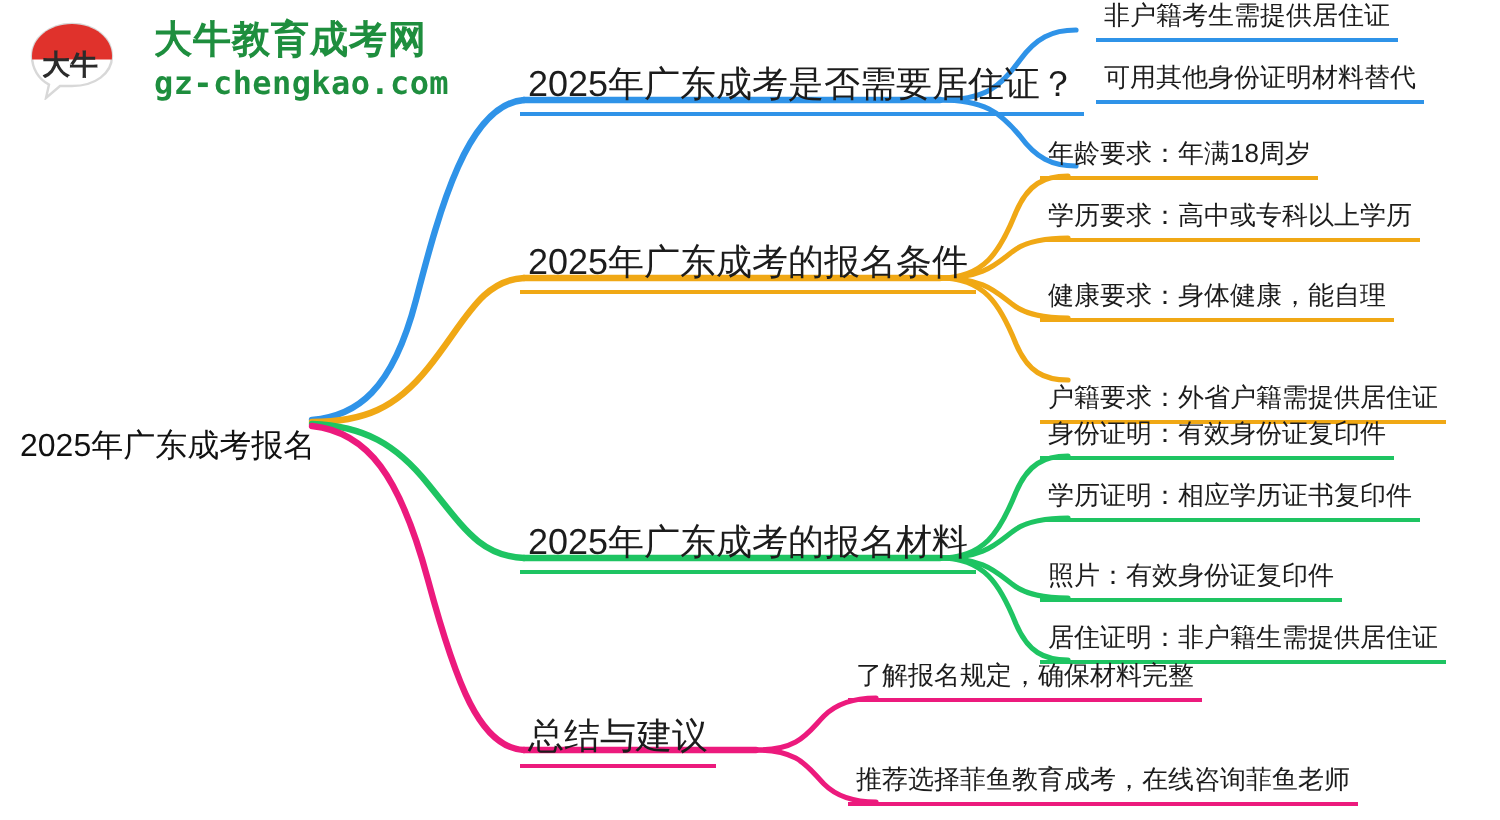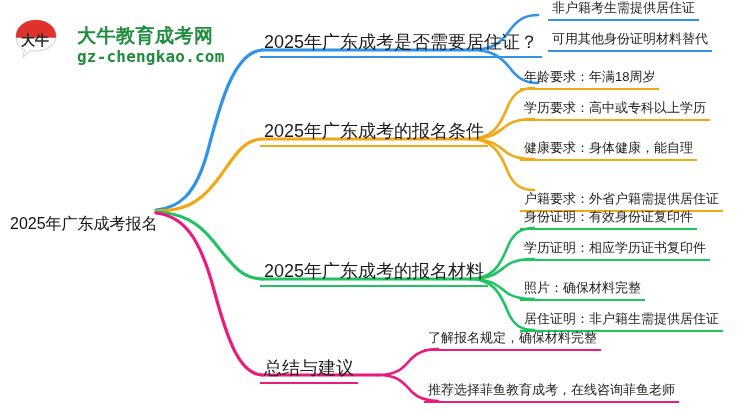--- a/index.html
+++ b/index.html
@@ -15,21 +15,21 @@
 
   
   .logo-wrap{
     position:absolute;left:14px;top:10px;
     display:flex;align-items:center;gap:19px;
   }
   .logo-mark{
     position:relative;width:44px;height:40px;flex:0 0 auto;
   }
   .logo-mark svg{display:block;}
-  .logo-text{display:flex;flex-direction:column;line-height:1;margin-top:16px;}
+  .logo-text{display:flex;flex-direction:column;line-height:1;}
   .logo-title{
     font-size:19px;font-weight:bold;color:#1e8e3e;letter-spacing:.5px;
     white-space:nowrap;
   }
   .logo-sub{
     margin-top:4px;font-size:16px;font-weight:bold;color:#1e8e3e;
     letter-spacing:.2px;white-space:nowrap;
     font-family:"DejaVu Sans Mono","Liberation Mono",monospace;
   }
 
@@ -109,20 +109,20 @@
 
   <div class="node main" style="left:260px;top:120px;--c:#f0a815;">2025年广东成考的报名条件</div>
   <div class="node leaf" style="left:520px;top:69px;--c:#f0a815;">年龄要求：年满18周岁</div>
   <div class="node leaf" style="left:520px;top:100px;--c:#f0a815;">学历要求：高中或专科以上学历</div>
   <div class="node leaf" style="left:520px;top:140px;--c:#f0a815;">健康要求：身体健康，能自理</div>
   <div class="node leaf" style="left:520px;top:171px;margin-top:20px;--c:#f0a815;">户籍要求：外省户籍需提供居住证</div>
 
   <div class="node main" style="left:260px;top:260px;--c:#1ec462;">2025年广东成考的报名材料</div>
   <div class="node leaf" style="left:520px;top:209px;--c:#1ec462;">身份证明：有效身份证复印件</div>
   <div class="node leaf" style="left:520px;top:240px;--c:#1ec462;">学历证明：相应学历证书复印件</div>
-  <div class="node leaf" style="left:520px;top:280px;--c:#1ec462;">照片：确保材料完整</div>
+  <div class="node leaf" style="left:520px;top:280px;--c:#1ec462;">照片：有效身份证复印件</div>
   <div class="node leaf" style="left:520px;top:311px;--c:#1ec462;">居住证明：非户籍生需提供居住证</div>
 
   <div class="node main" style="left:260px;top:357px;--c:#ec1a7d;">总结与建议</div>
   <div class="node leaf" style="left:424px;top:330px;--c:#ec1a7d;">了解报名规定，确保材料完整</div>
   <div class="node leaf" style="left:424px;top:382px;--c:#ec1a7d;">推荐选择菲鱼教育成考，在线咨询菲鱼老师</div>
 
 </div>
 
 </body></html>

